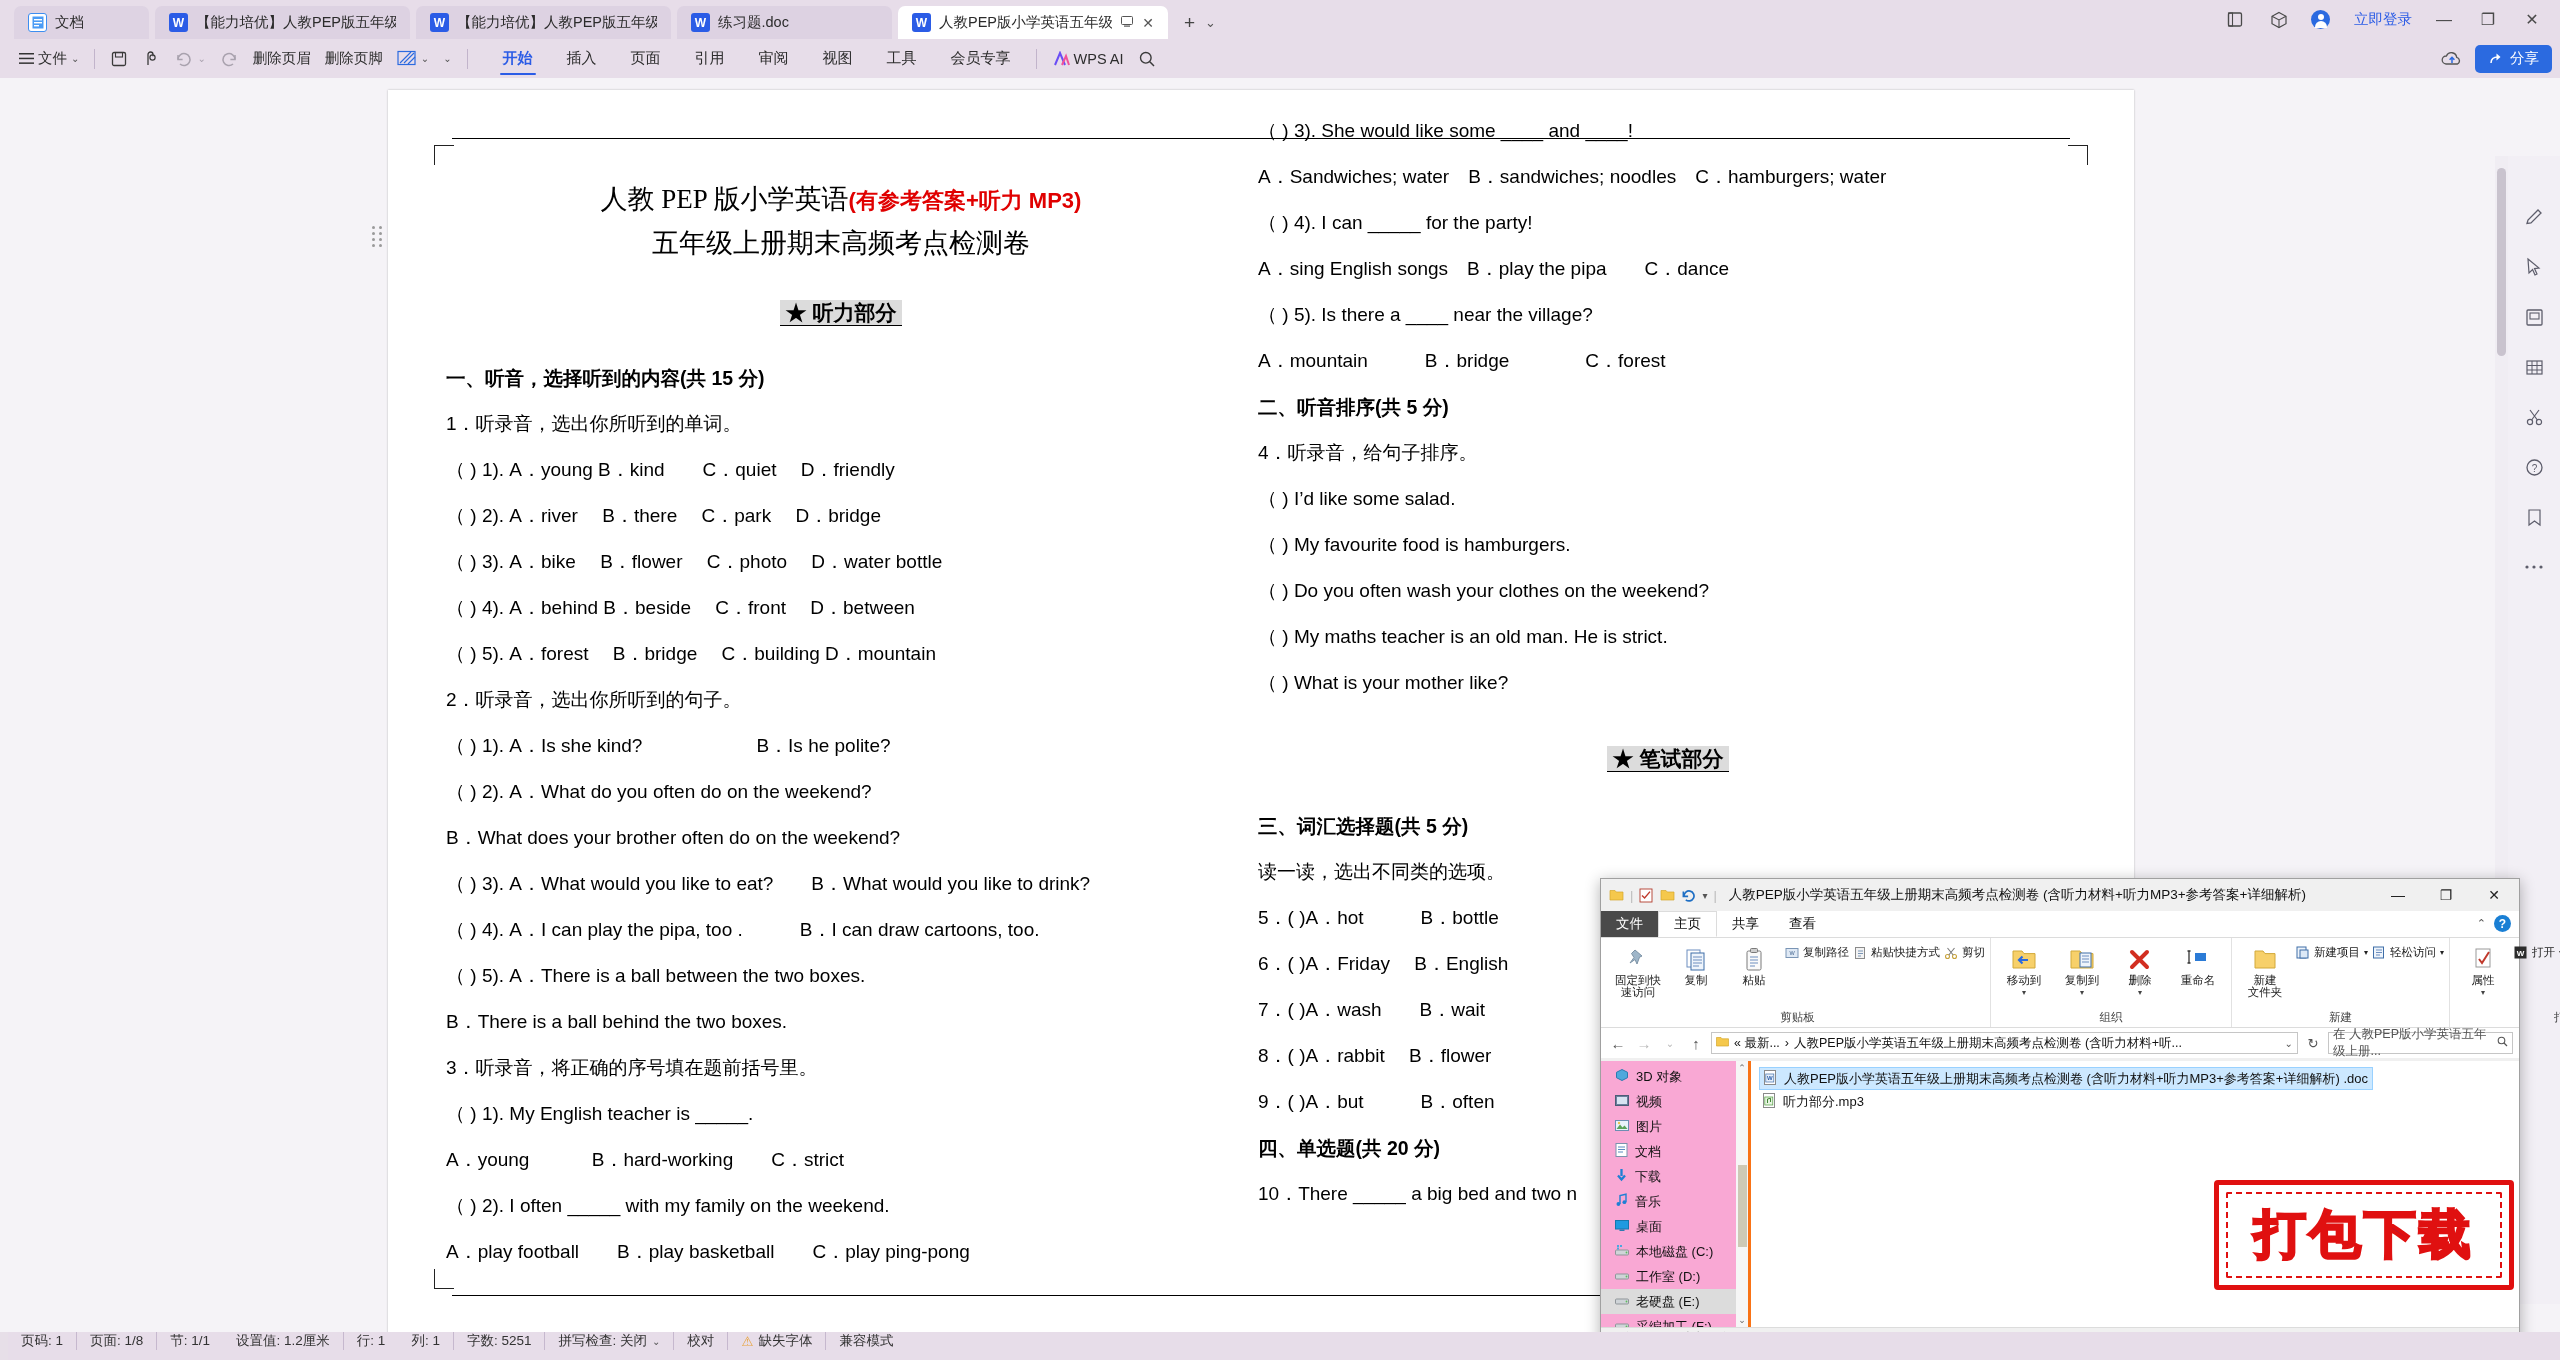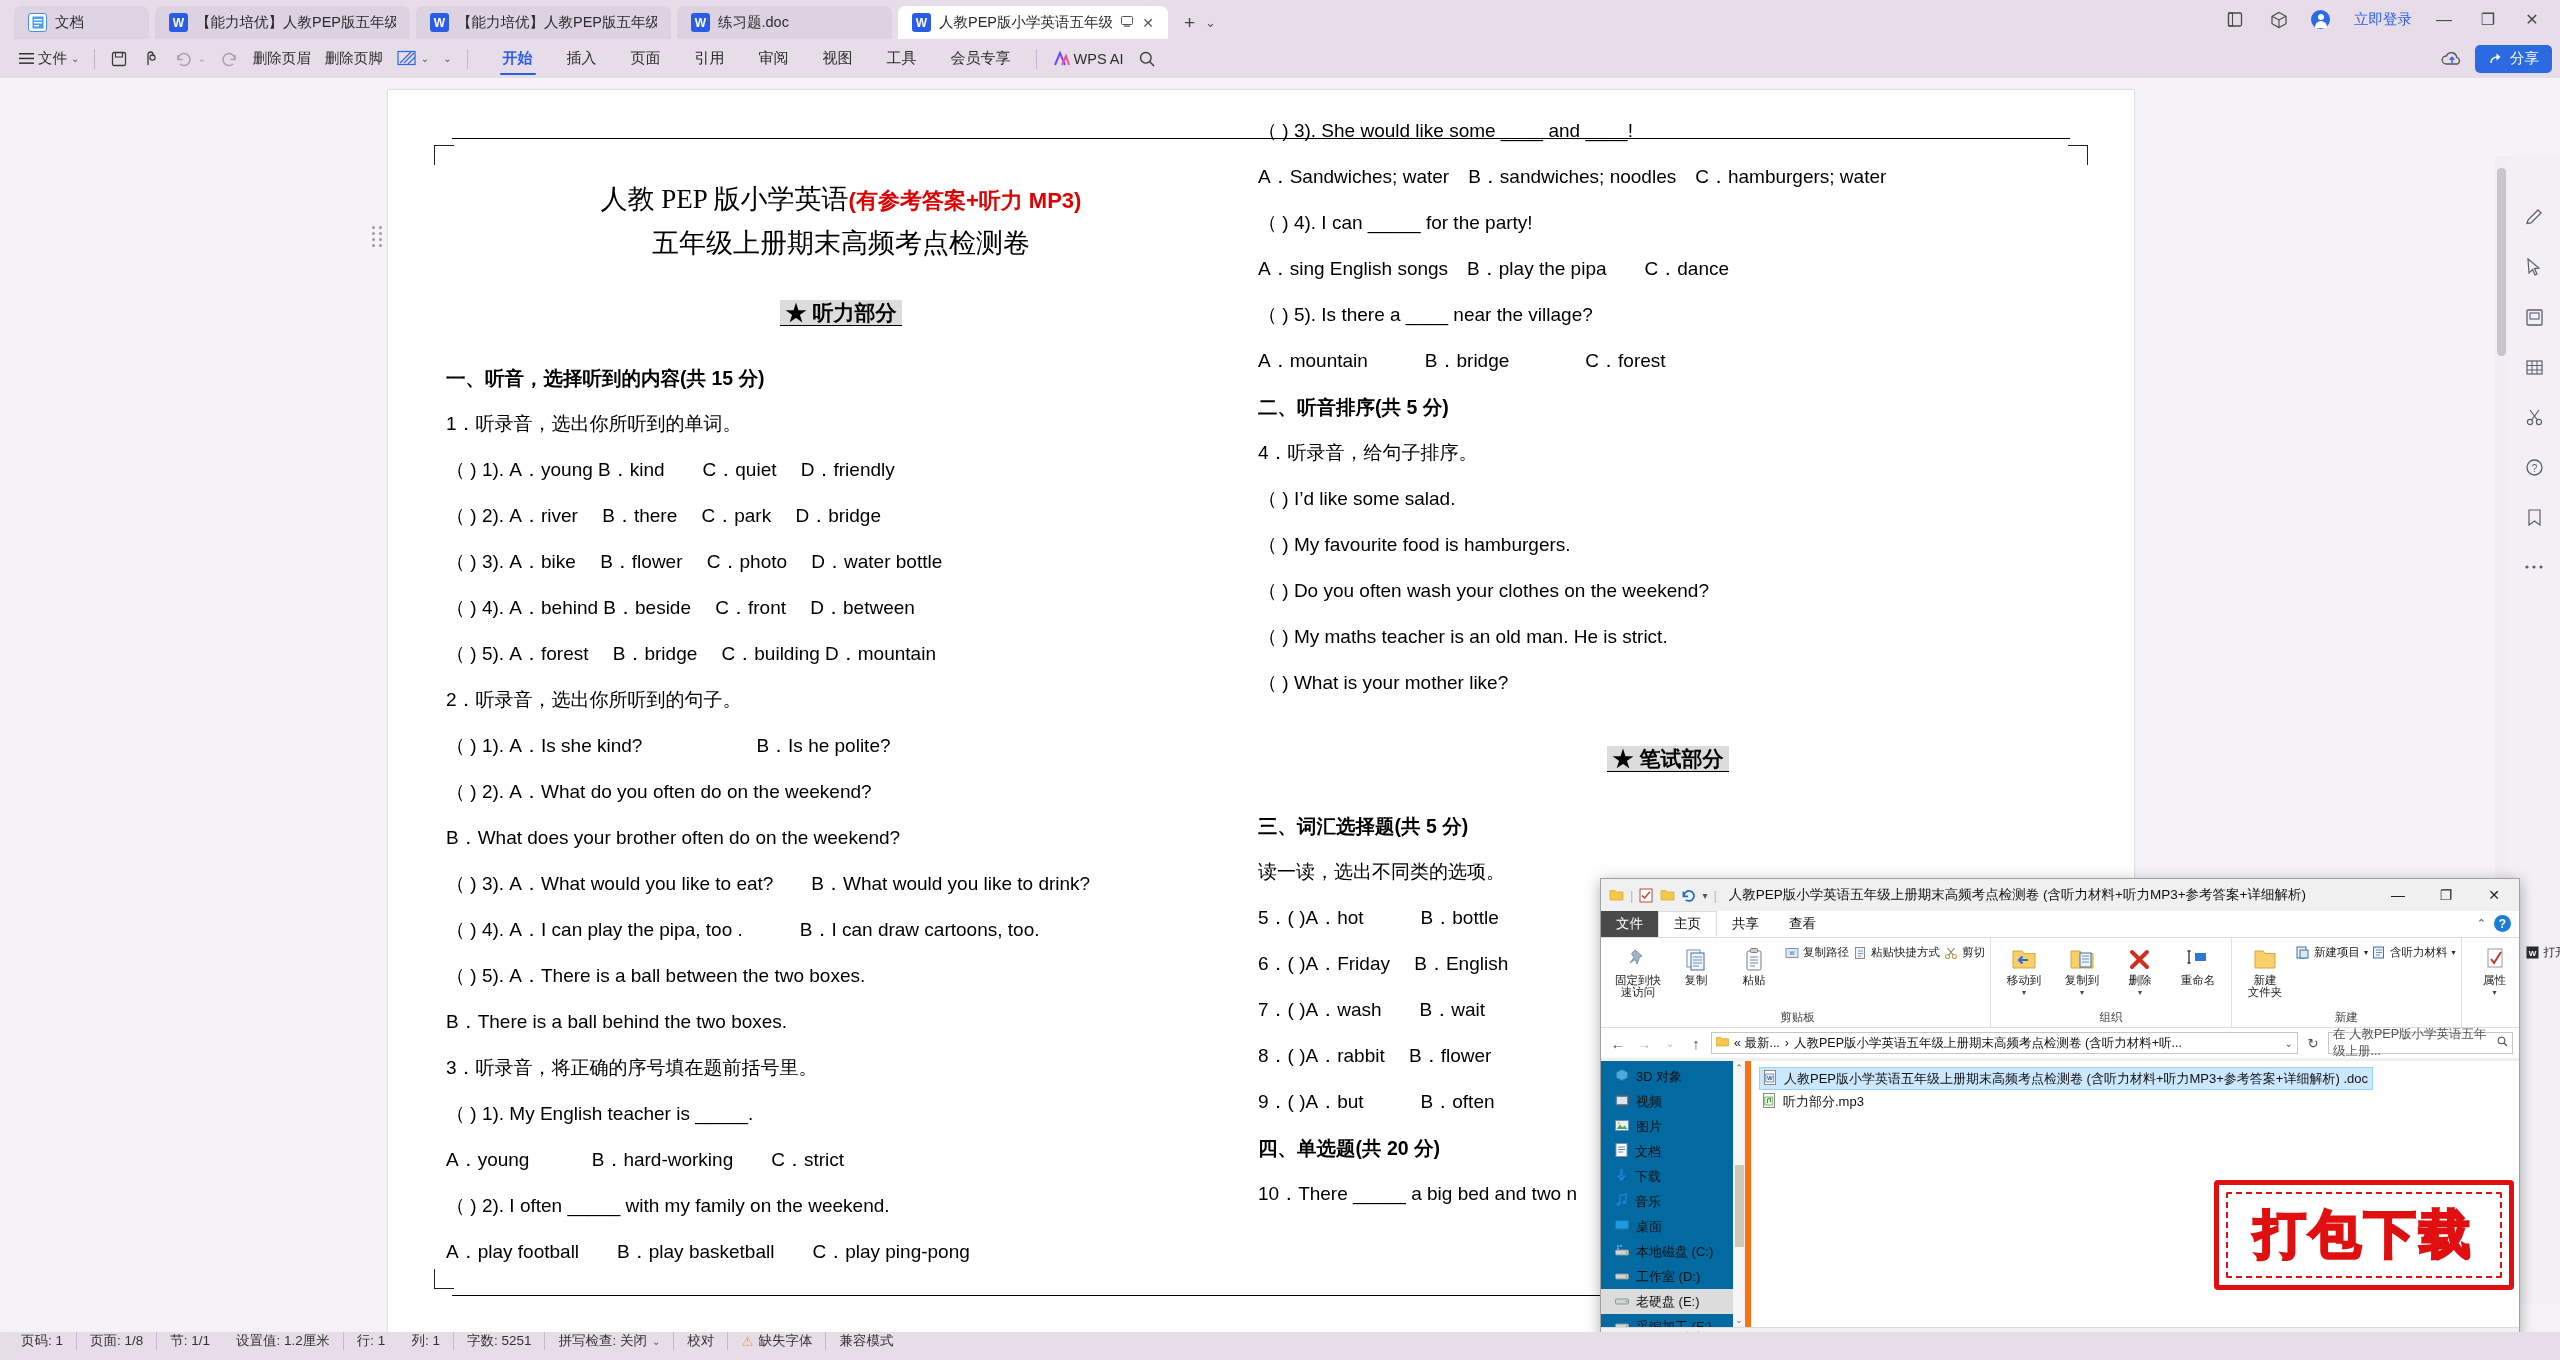--- a/index.html
+++ b/index.html
@@ -184,21 +184,21 @@
   #ex-addr .abox { flex:1; height:22px; border:1px solid #c6c6c6;
                    background:#fff; display:flex; align-items:center;
                    gap:5px; padding:0 4px; font-size:12.5px; overflow:hidden;
                    white-space:nowrap; }
   #ex-addr .sbox { width:185px; height:22px; border:1px solid #c6c6c6;
                    background:#fff; display:flex; align-items:center;
                    padding:0 4px; font-size:12.5px; color:#555;
                    justify-content:space-between; }
   #ex-body { position:absolute; left:0; right:0; top:182px; bottom:22px;
              display:flex; background:#fff; }
-  #ex-nav { width:150px; border-right:6px solid #f97316; background:#0369a1;
+  #ex-nav { width:150px; border-right:3px solid #f97316; background:#f9a8d4;
             position:relative; overflow:hidden; padding-top:3px; }
   .navitem { height:25px; display:flex; align-items:center; gap:7px;
              padding-left:14px; font-size:13px; white-space:nowrap; }
   .navitem.sel { background:#dcdcdc; }
   #ex-navscroll { position:absolute; right:0; top:0; bottom:0; width:12px;
                   background:#f6f6f6; }
   #ex-navscroll .nt { position:absolute; left:2px; top:104px; width:9px;
                       height:82px; background:#cdc9b6; }
   #ex-navscroll .up, #ex-navscroll .dn { position:absolute; left:0; width:12px;
       height:14px; display:flex; align-items:center; justify-content:center;
@@ -708,21 +708,21 @@
             <span>新建项目</span>
             <span style="font-size:8px">▾</span>
           </div>
           <div class="smbtn">
             <span class="si2">
               <svg width="13" height="13" viewBox="0 0 13 13">
                   <rect x="1.5" y="1" width="10" height="11" fill="#eef4fb" stroke="#3f6ea8"></rect>
                   <path d="M4 4h6M4 6.5h6M4 9h4" stroke="#6c8ebf"></path>
                 </svg>
             </span>
-            <span>含听力材料</span>
+            <span>轻松访问</span>
             <span style="font-size:8px">▾</span>
           </div>
         </div>
       </div>
       <div class="gname">新建</div>
     </div>
 
     <div class="exgrp">
       <div class="gbody">
         <div class="bigbtn">

